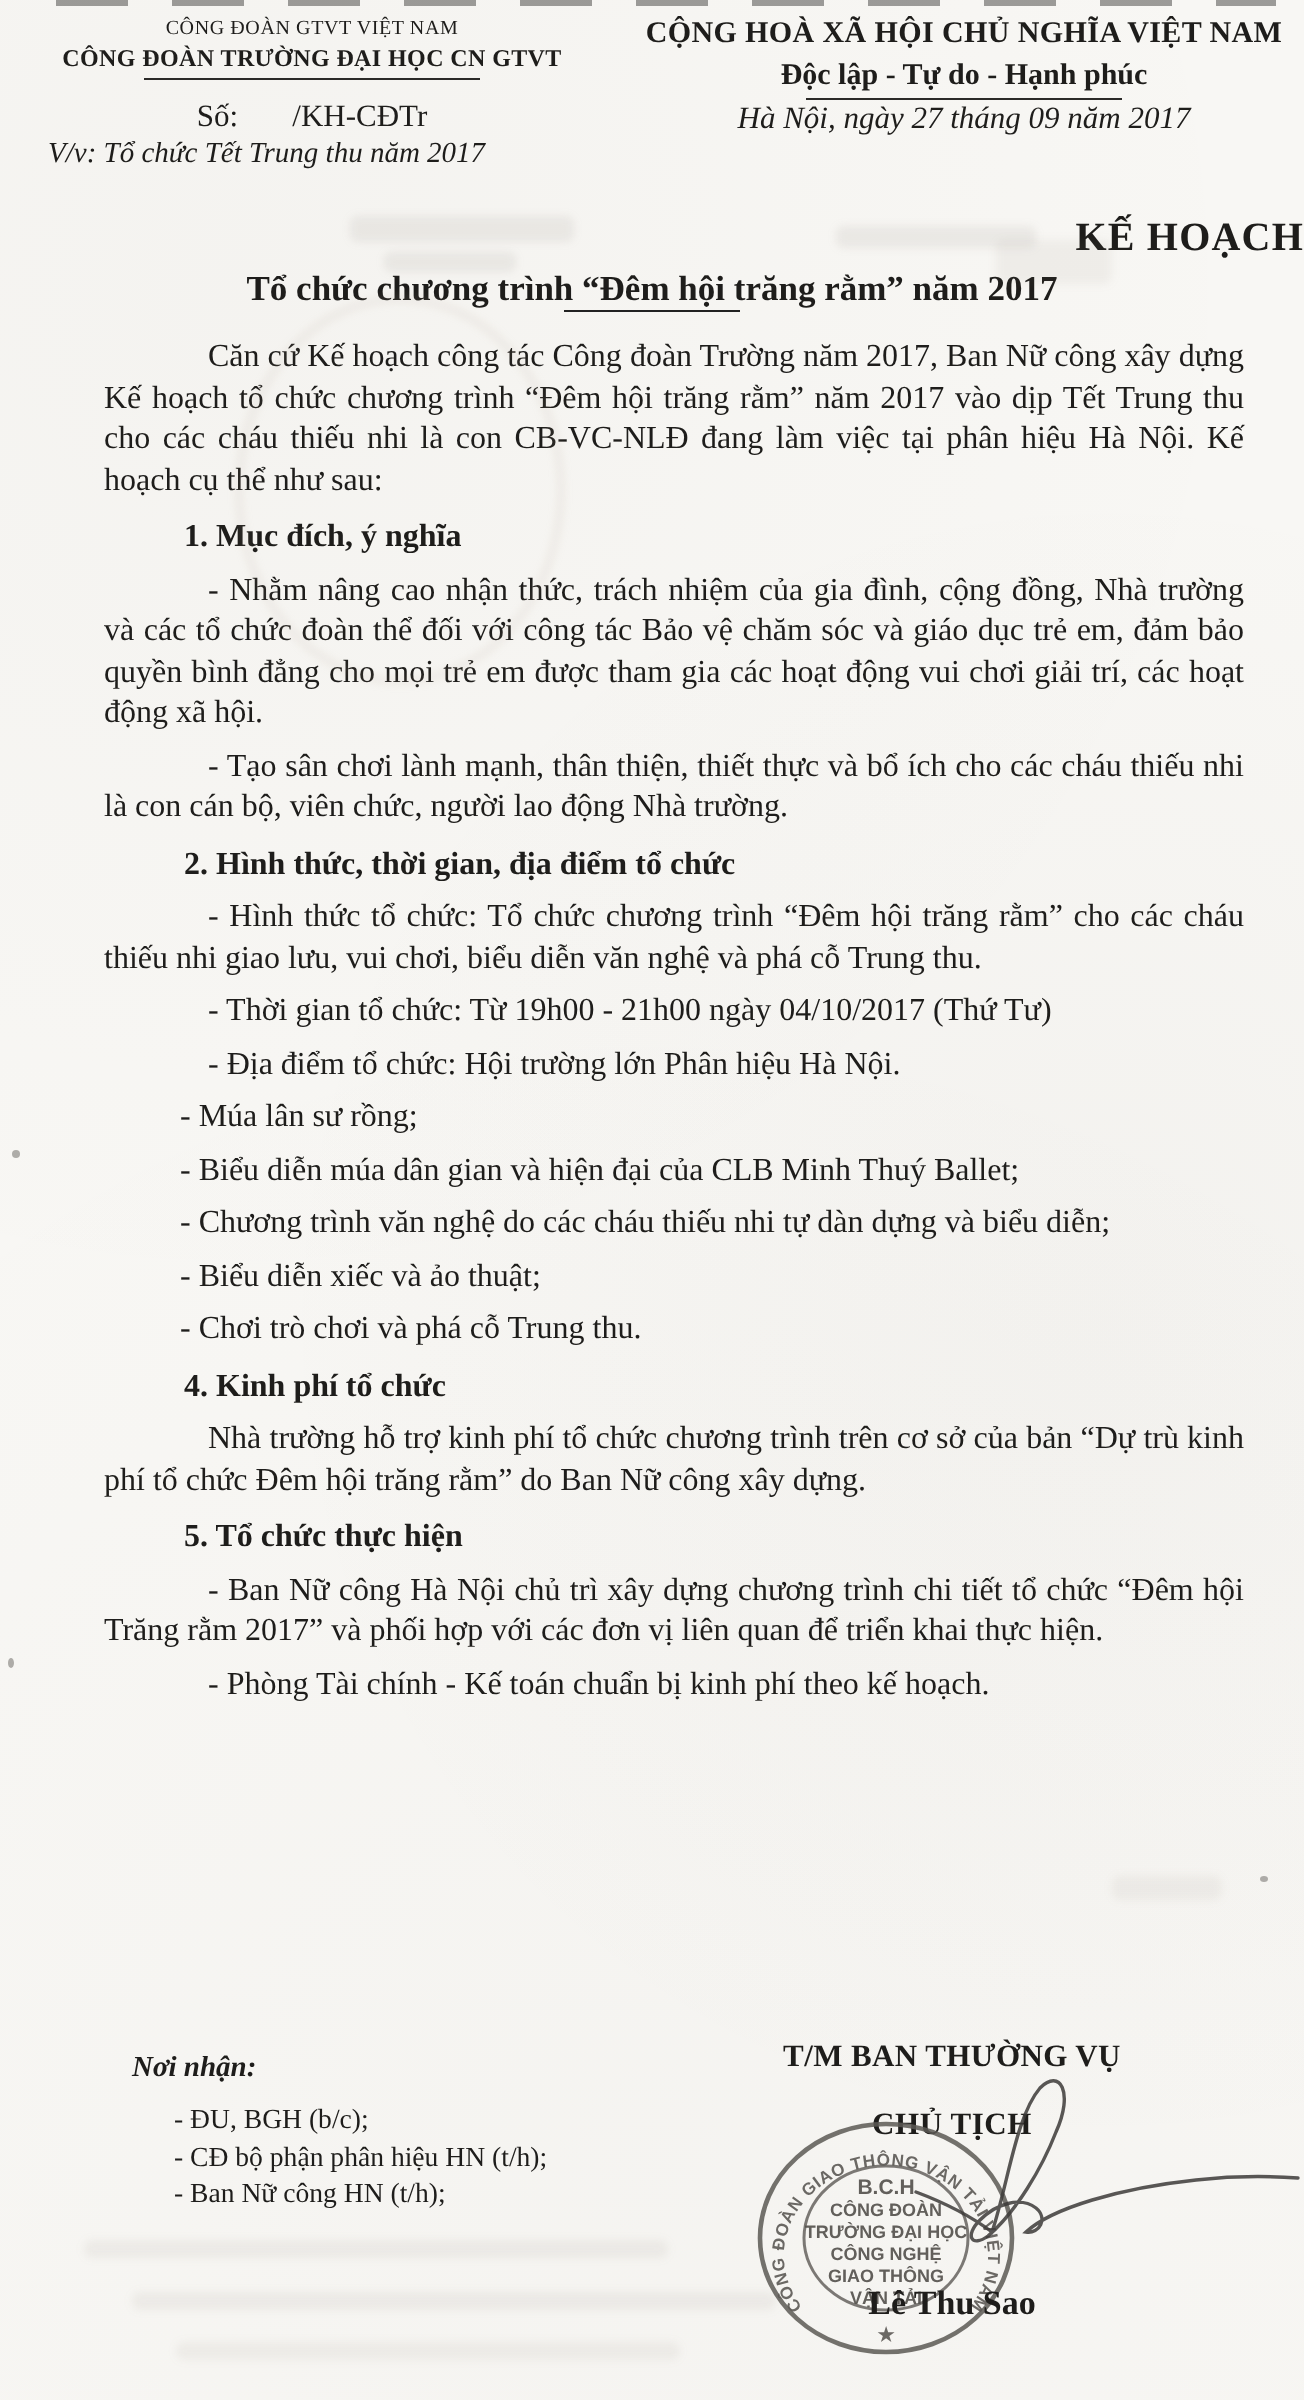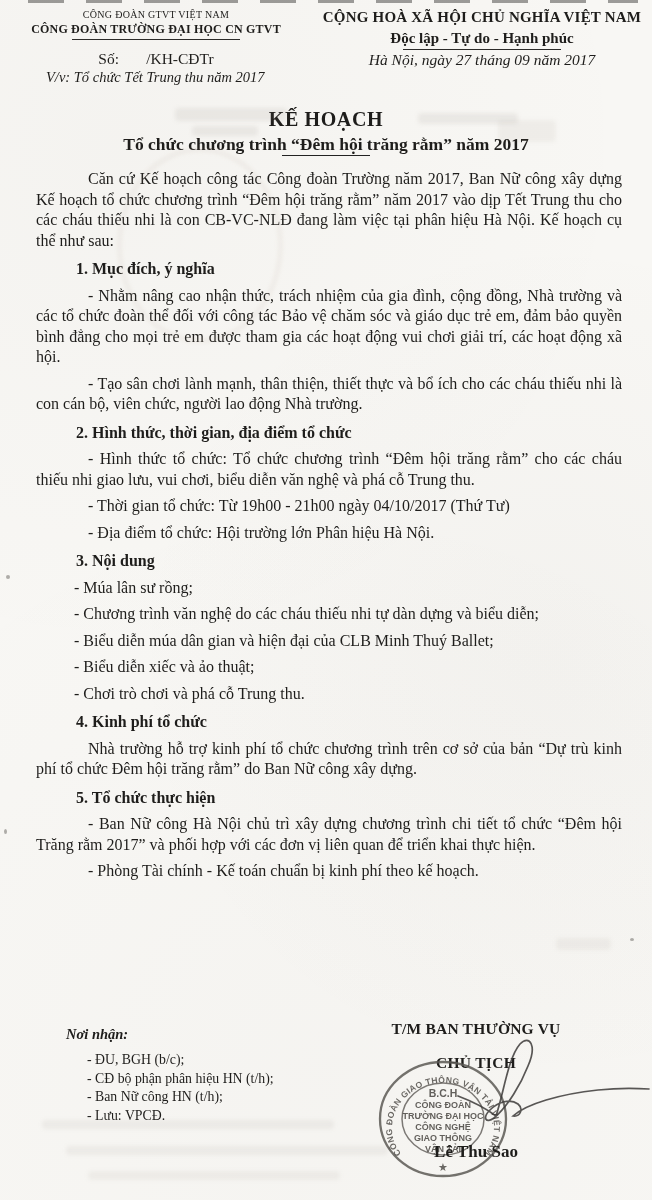--- a/index.html
+++ b/index.html
@@ -21,29 +21,29 @@
   .org-name{font-size:12px;font-weight:bold;margin-top:2px;letter-spacing:.2px;}
   .rule{border-bottom:1.4px solid #2b2a28;margin:2px auto 0;}
   .rule-left{width:168px;}
   .national-title{font-size:15px;font-weight:bold;letter-spacing:.2px;}
   .national-motto{font-size:15px;font-weight:bold;margin-top:4px;}
   .rule-right{width:158px;}
   
   .meta-row{display:flex;}
   .meta-left{width:312px;}
   .doc-number{text-align:center;font-size:15.5px;white-space:pre;}
-  .doc-subject{font-style:italic;font-size:14.5px;padding-left:46px;margin-top:1px;}
+  .doc-subject{font-style:italic;font-size:14.5px;padding-left:24px;margin-top:1px;}
   .meta-right{width:340px;text-align:center;font-style:italic;font-size:15.5px;padding-top:1px;}
   
   .title-block{text-align:center;margin-top:22px;}
-  .title-main{font-size:20px;font-weight:bold;letter-spacing:.6px;}
+  .title-main{font-size:20px;font-weight:bold;letter-spacing:.6px;text-align:right;}
   .title-sub{font-size:17.5px;font-weight:bold;margin-top:3px;}
   .title-rule{width:88px;border-bottom:1.7px solid #222;margin:0 auto;}
   
-  .body-text{padding:13px 30px 0 36px;font-size:16px;line-height:20.5px;text-align:justify;}
+  .body-text{padding:13px 30px 0 52px;font-size:16px;line-height:20.5px;text-align:justify;}
   .para{margin:0 0 6px;text-indent:52px;}
   .sec-heading{font-size:16px;font-weight:bold;margin:8px 0 6px;text-indent:40px;}
   .item{margin:0 0 6px;text-indent:38px;}
   
   .recipients{position:absolute;left:66px;top:1026px;}
   .recipients-label{font-weight:bold;font-style:italic;font-size:14.5px;}
   .recipients-list{margin-top:8px;padding-left:21px;font-size:13.8px;line-height:18.5px;}
   .sig-block{position:absolute;left:331px;top:1020px;width:290px;text-align:center;}
   .sig-onbehalf{font-weight:bold;font-size:15.5px;letter-spacing:.2px;}
   .sig-position{font-weight:bold;font-size:15.5px;margin-top:16px;letter-spacing:.3px;}
@@ -122,42 +122,40 @@
 
     <div class="sec-heading">1. Mục đích, ý nghĩa</div>
     <p class="para">- Nhằm nâng cao nhận thức, trách nhiệm của gia đình, cộng đồng, Nhà trường và các tổ chức đoàn thể đối với công tác Bảo vệ chăm sóc và giáo dục trẻ em, đảm bảo quyền bình đẳng cho mọi trẻ em được tham gia các hoạt động vui chơi giải trí, các hoạt động xã hội.</p>
     <p class="para">- Tạo sân chơi lành mạnh, thân thiện, thiết thực và bổ ích cho các cháu thiếu nhi là con cán bộ, viên chức, người lao động Nhà trường.</p>
 
     <div class="sec-heading">2. Hình thức, thời gian, địa điểm tổ chức</div>
     <p class="para">- Hình thức tổ chức: Tổ chức chương trình “Đêm hội trăng rằm” cho các cháu thiếu nhi giao lưu, vui chơi, biểu diễn văn nghệ và phá cỗ Trung thu.</p>
     <p class="para">- Thời gian tổ chức: Từ 19h00 -  21h00 ngày 04/10/2017 (Thứ Tư)</p>
     <p class="para">- Địa điểm tổ chức: Hội trường lớn Phân hiệu Hà Nội.</p>
 
-    <div class="sec-heading">3. Nội dung</div>
     <p class="item">- Múa lân sư rồng;</p>
+    <p class="item">- Biểu diễn múa dân gian và hiện đại của CLB Minh Thuý Ballet;</p>
     <p class="item">- Chương trình văn nghệ do các cháu thiếu nhi tự dàn dựng và biểu diễn;</p>
-    <p class="item">- Biểu diễn múa dân gian và hiện đại của CLB Minh Thuý Ballet;</p>
     <p class="item">- Biểu diễn xiếc và ảo thuật;</p>
     <p class="item">- Chơi trò chơi và phá cỗ Trung thu.</p>
 
     <div class="sec-heading">4. Kinh phí tổ chức</div>
     <p class="para">Nhà trường hỗ trợ kinh phí tổ chức chương trình trên cơ sở của bản “Dự trù kinh phí tổ chức Đêm hội trăng rằm” do Ban Nữ công xây dựng.</p>
 
     <div class="sec-heading">5. Tổ chức thực hiện</div>
     <p class="para">- Ban Nữ công Hà Nội chủ trì xây dựng chương trình chi tiết tổ chức “Đêm hội Trăng rằm 2017” và phối hợp với các đơn vị liên quan để triển khai thực hiện.</p>
     <p class="para">- Phòng Tài chính - Kế toán chuẩn bị kinh phí theo kế hoạch.</p>
   </div>
 
   <div class="recipients">
     <div class="recipients-label">Nơi nhận:</div>
     <div class="recipients-list">
       <div>- ĐU, BGH (b/c);</div>
       <div>- CĐ bộ phận phân hiệu HN (t/h);</div>
       <div>- Ban Nữ công HN (t/h);</div>
-      <div>- Lưu: VPCĐ.</div>
     </div>
   </div>
 
   <div class="sig-block">
     <div class="sig-onbehalf">T/M BAN THƯỜNG VỤ</div>
     <div class="sig-position">CHỦ TỊCH</div>
   </div>
 
   <svg class="stamp-svg" width="138" height="130" viewBox="0 0 138 130">
     <ellipse cx="69" cy="63" rx="63" ry="57" fill="none" stroke="#5c5955" stroke-width="2.3" opacity="0.85"></ellipse>

